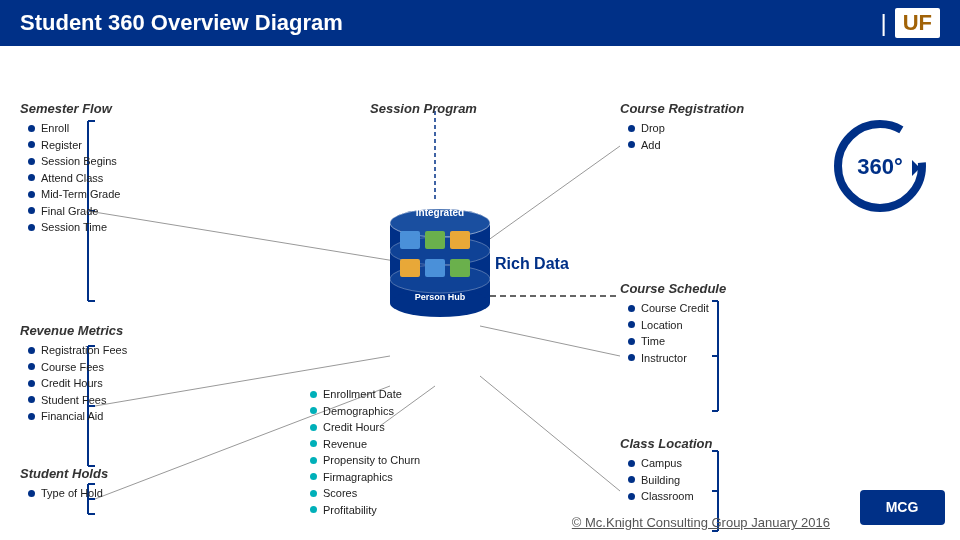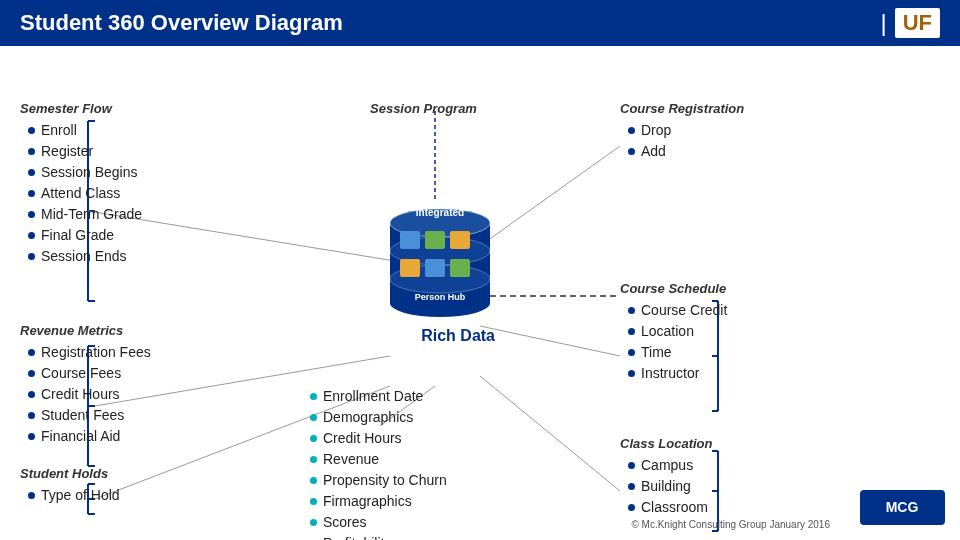--- a/index.html
+++ b/index.html
@@ -60,21 +60,21 @@
       font-size: 13px;
       color: #333;
       font-weight: 600;
     }
 
     
     .bullet-item {
       display: flex;
       align-items: center;
       gap: 6px;
-      font-size: 14px;
+      font-size: 11px;
       color: #222;
       line-height: 1.5;
     }
     .bullet-dot {
       width: 7px;
       height: 7px;
       background: #003087;
       border-radius: 50%;
       flex-shrink: 0;
     }
@@ -133,22 +133,22 @@
       left: 620px;
       top: 390px;
     }
 
     
     .cylinder-container {
       position: absolute;
       left: 385px;
       top: 155px;
       display: flex;
-      flex-direction: column;
-      align-items: flex-end;
+      flex-direction: row;
+      align-items: center;
     }
 
     .rich-data-label {
       font-size: 18px;
       font-weight: bold;
       color: #003087;
       margin-top: 4px;
       text-align: center;
     }
 
@@ -171,22 +171,23 @@
       position: absolute;
       bottom: 8px;
       right: 10px;
     }
 
     
     .copyright {
       position: absolute;
       bottom: 12px;
       right: 130px;
-      font-size: 10px;
+      font-size: 13px;
       color: #555;
+      text-decoration: underline;
     }
 
     
     .diagram-svg {
       position: absolute;
       top: 0;
       left: 0;
       width: 960px;
       height: 496px;
       pointer-events: none;
@@ -273,21 +274,21 @@
       <div class="bullet-item">
           <span class="bullet-dot"></span>
           <span>Mid-Term Grade</span>
         </div>
       <div class="bullet-item">
           <span class="bullet-dot"></span>
           <span>Final Grade</span>
         </div>
       <div class="bullet-item">
           <span class="bullet-dot"></span>
-          <span>Session Ends</span>
+          <span>Session Time</span>
         </div>
     </div>
   </div>
 
   <div class="degree-program">
     <div class="section-label">Session Program</div>
   </div>
 
   <div class="course-registration">
     <div class="section-label">Course Registration</div>
@@ -434,20 +435,29 @@
           <span class="bullet-dot"></span>
           <span>Building</span>
         </div>
       <div class="bullet-item">
           <span class="bullet-dot"></span>
           <span>Classroom</span>
         </div>
     </div>
   </div>
 
+  <div class="circle-360">
+    <svg width="100" height="100">
+
+      <circle cx="50" cy="50" r="42" fill="none" stroke="#003087" stroke-width="8" stroke-dasharray="220 40"></circle>
+
+      <polygon points="90,52 82,44 82,60" fill="#003087"></polygon>
+      <text x="50" y="58" text-anchor="middle" fill="#003087" font-size="22" font-weight="bold">360°</text>
+    </svg>
+  </div>
 
   <div class="copyright">© Mc.Knight Consulting Group January 2016</div>
 
   <div class="mcg-logo">
     <svg width="90" height="45">
       <rect x="0" y="5" width="85" height="35" rx="4" fill="#003087"></rect>
       <text x="42" y="27" text-anchor="middle" fill="#fff" font-size="14" font-weight="bold">MCG</text>
     </svg>
   </div>
 

